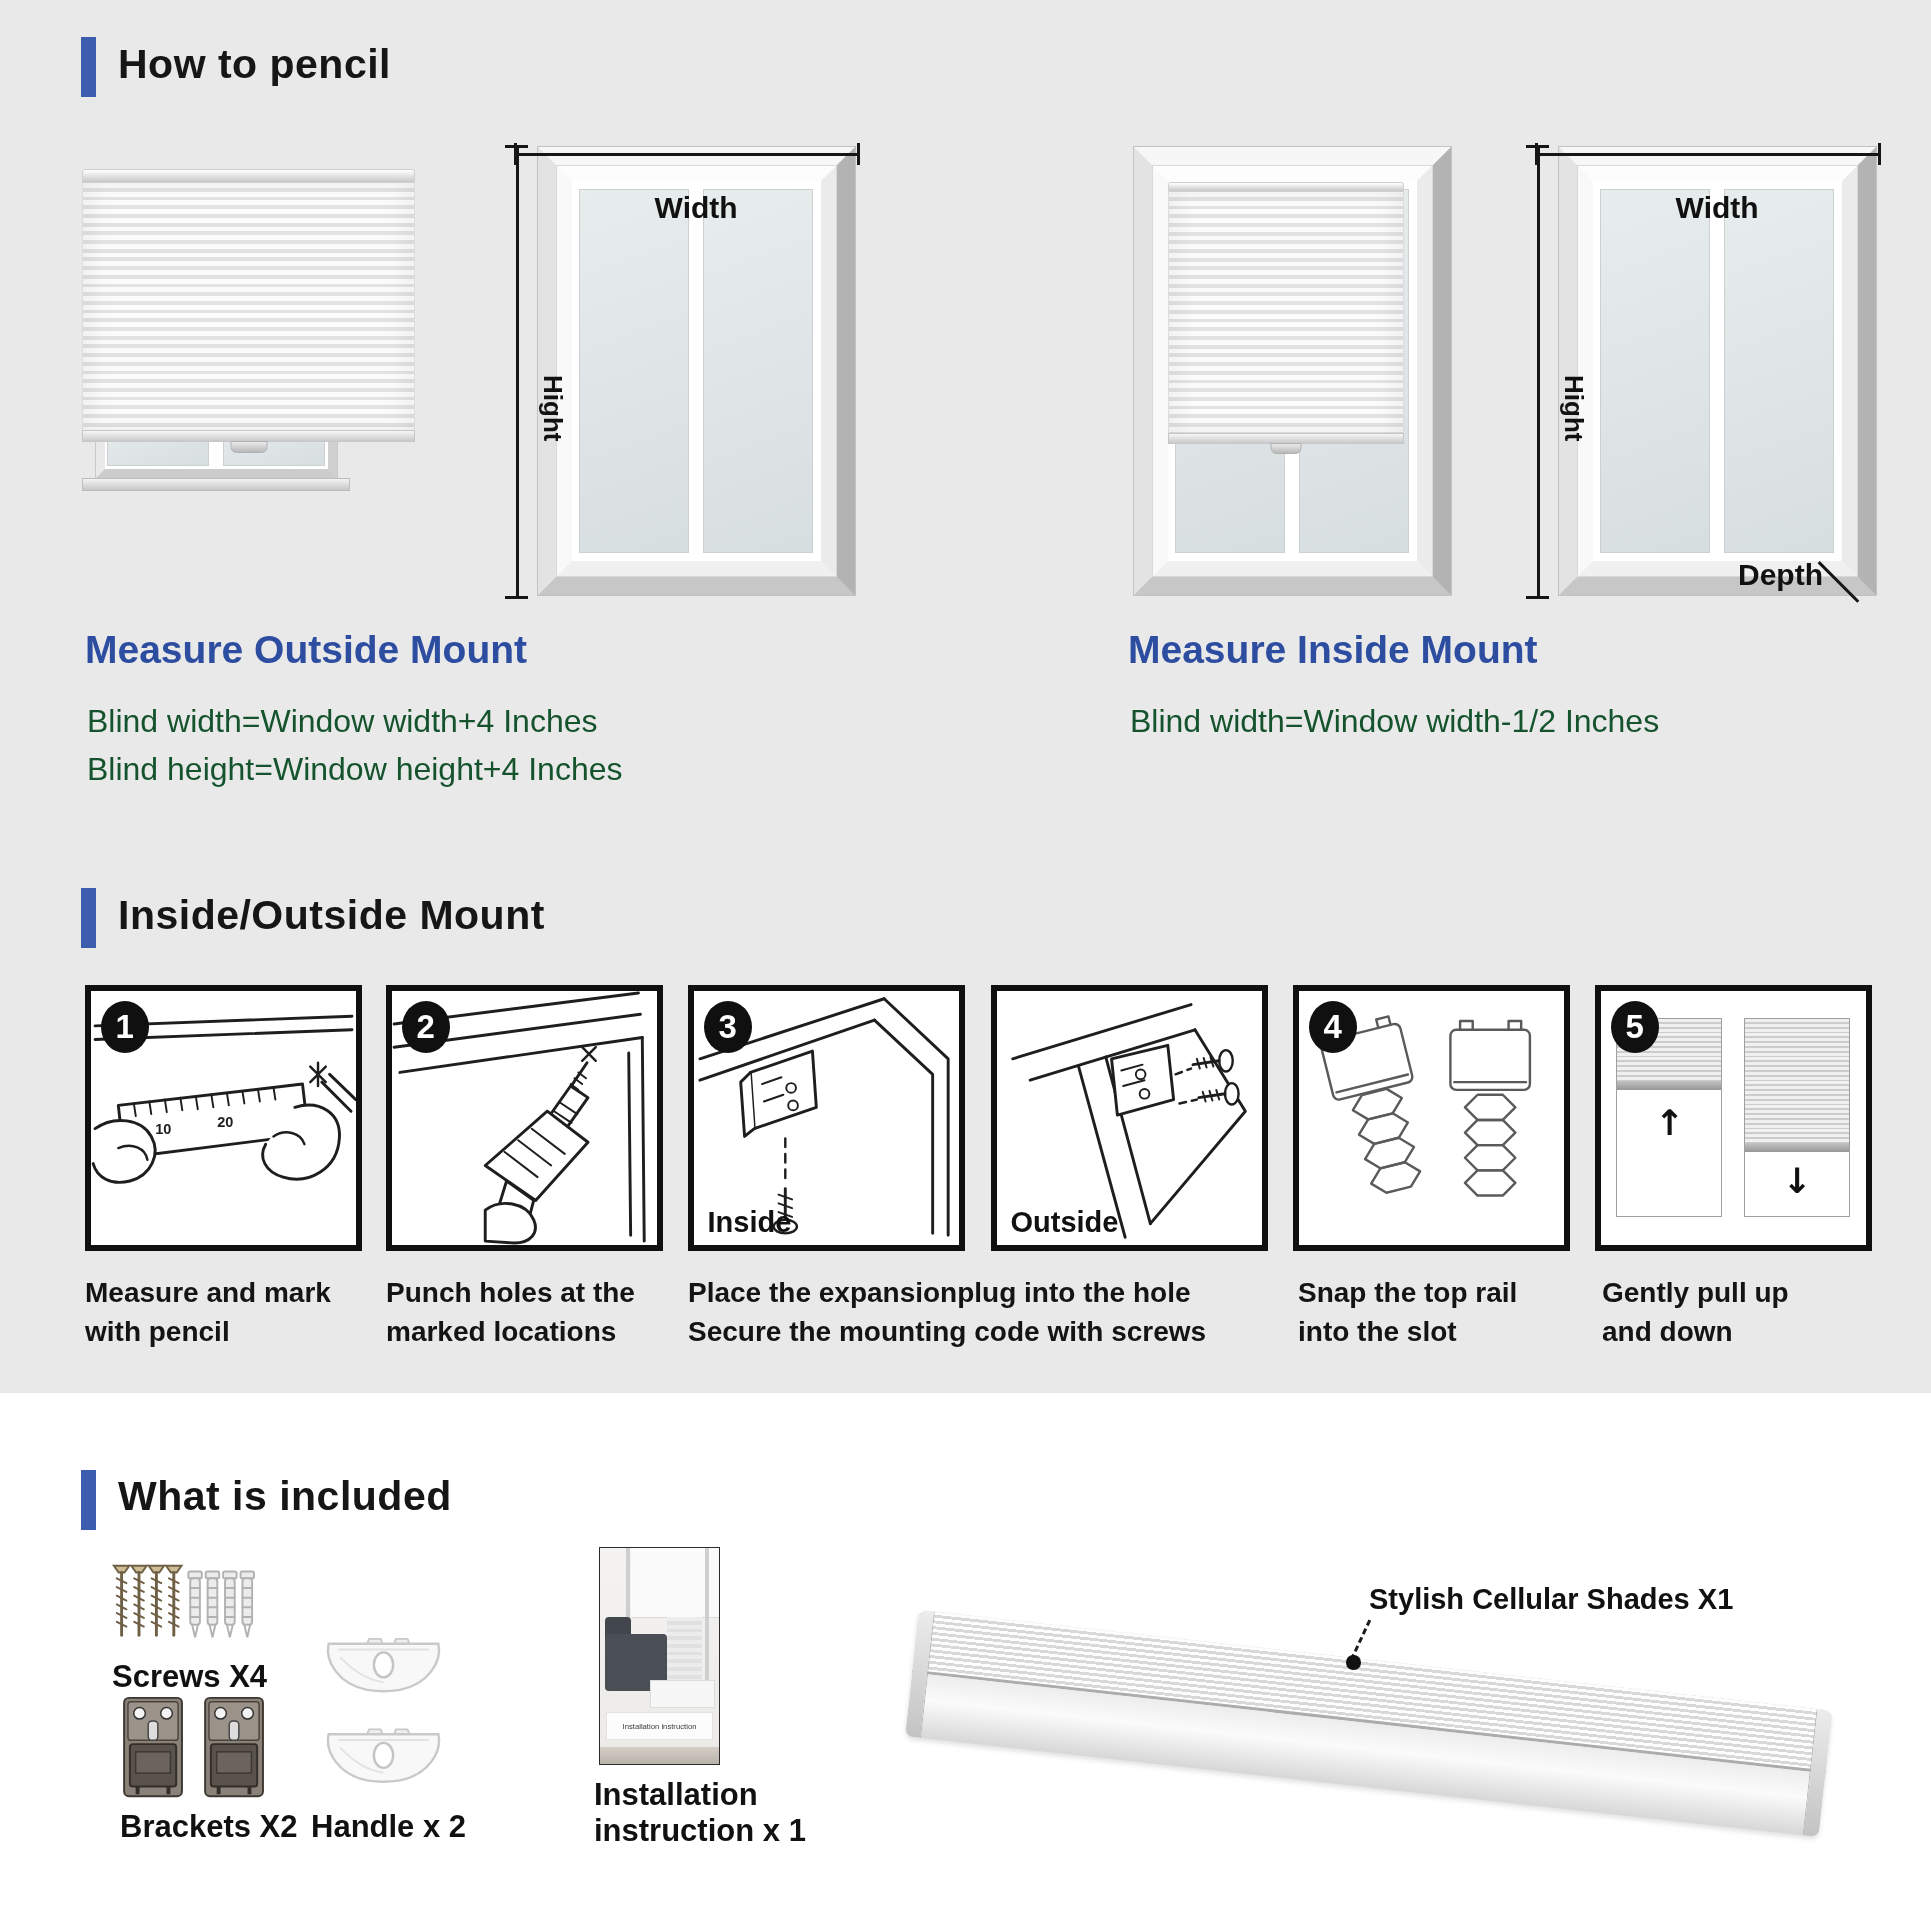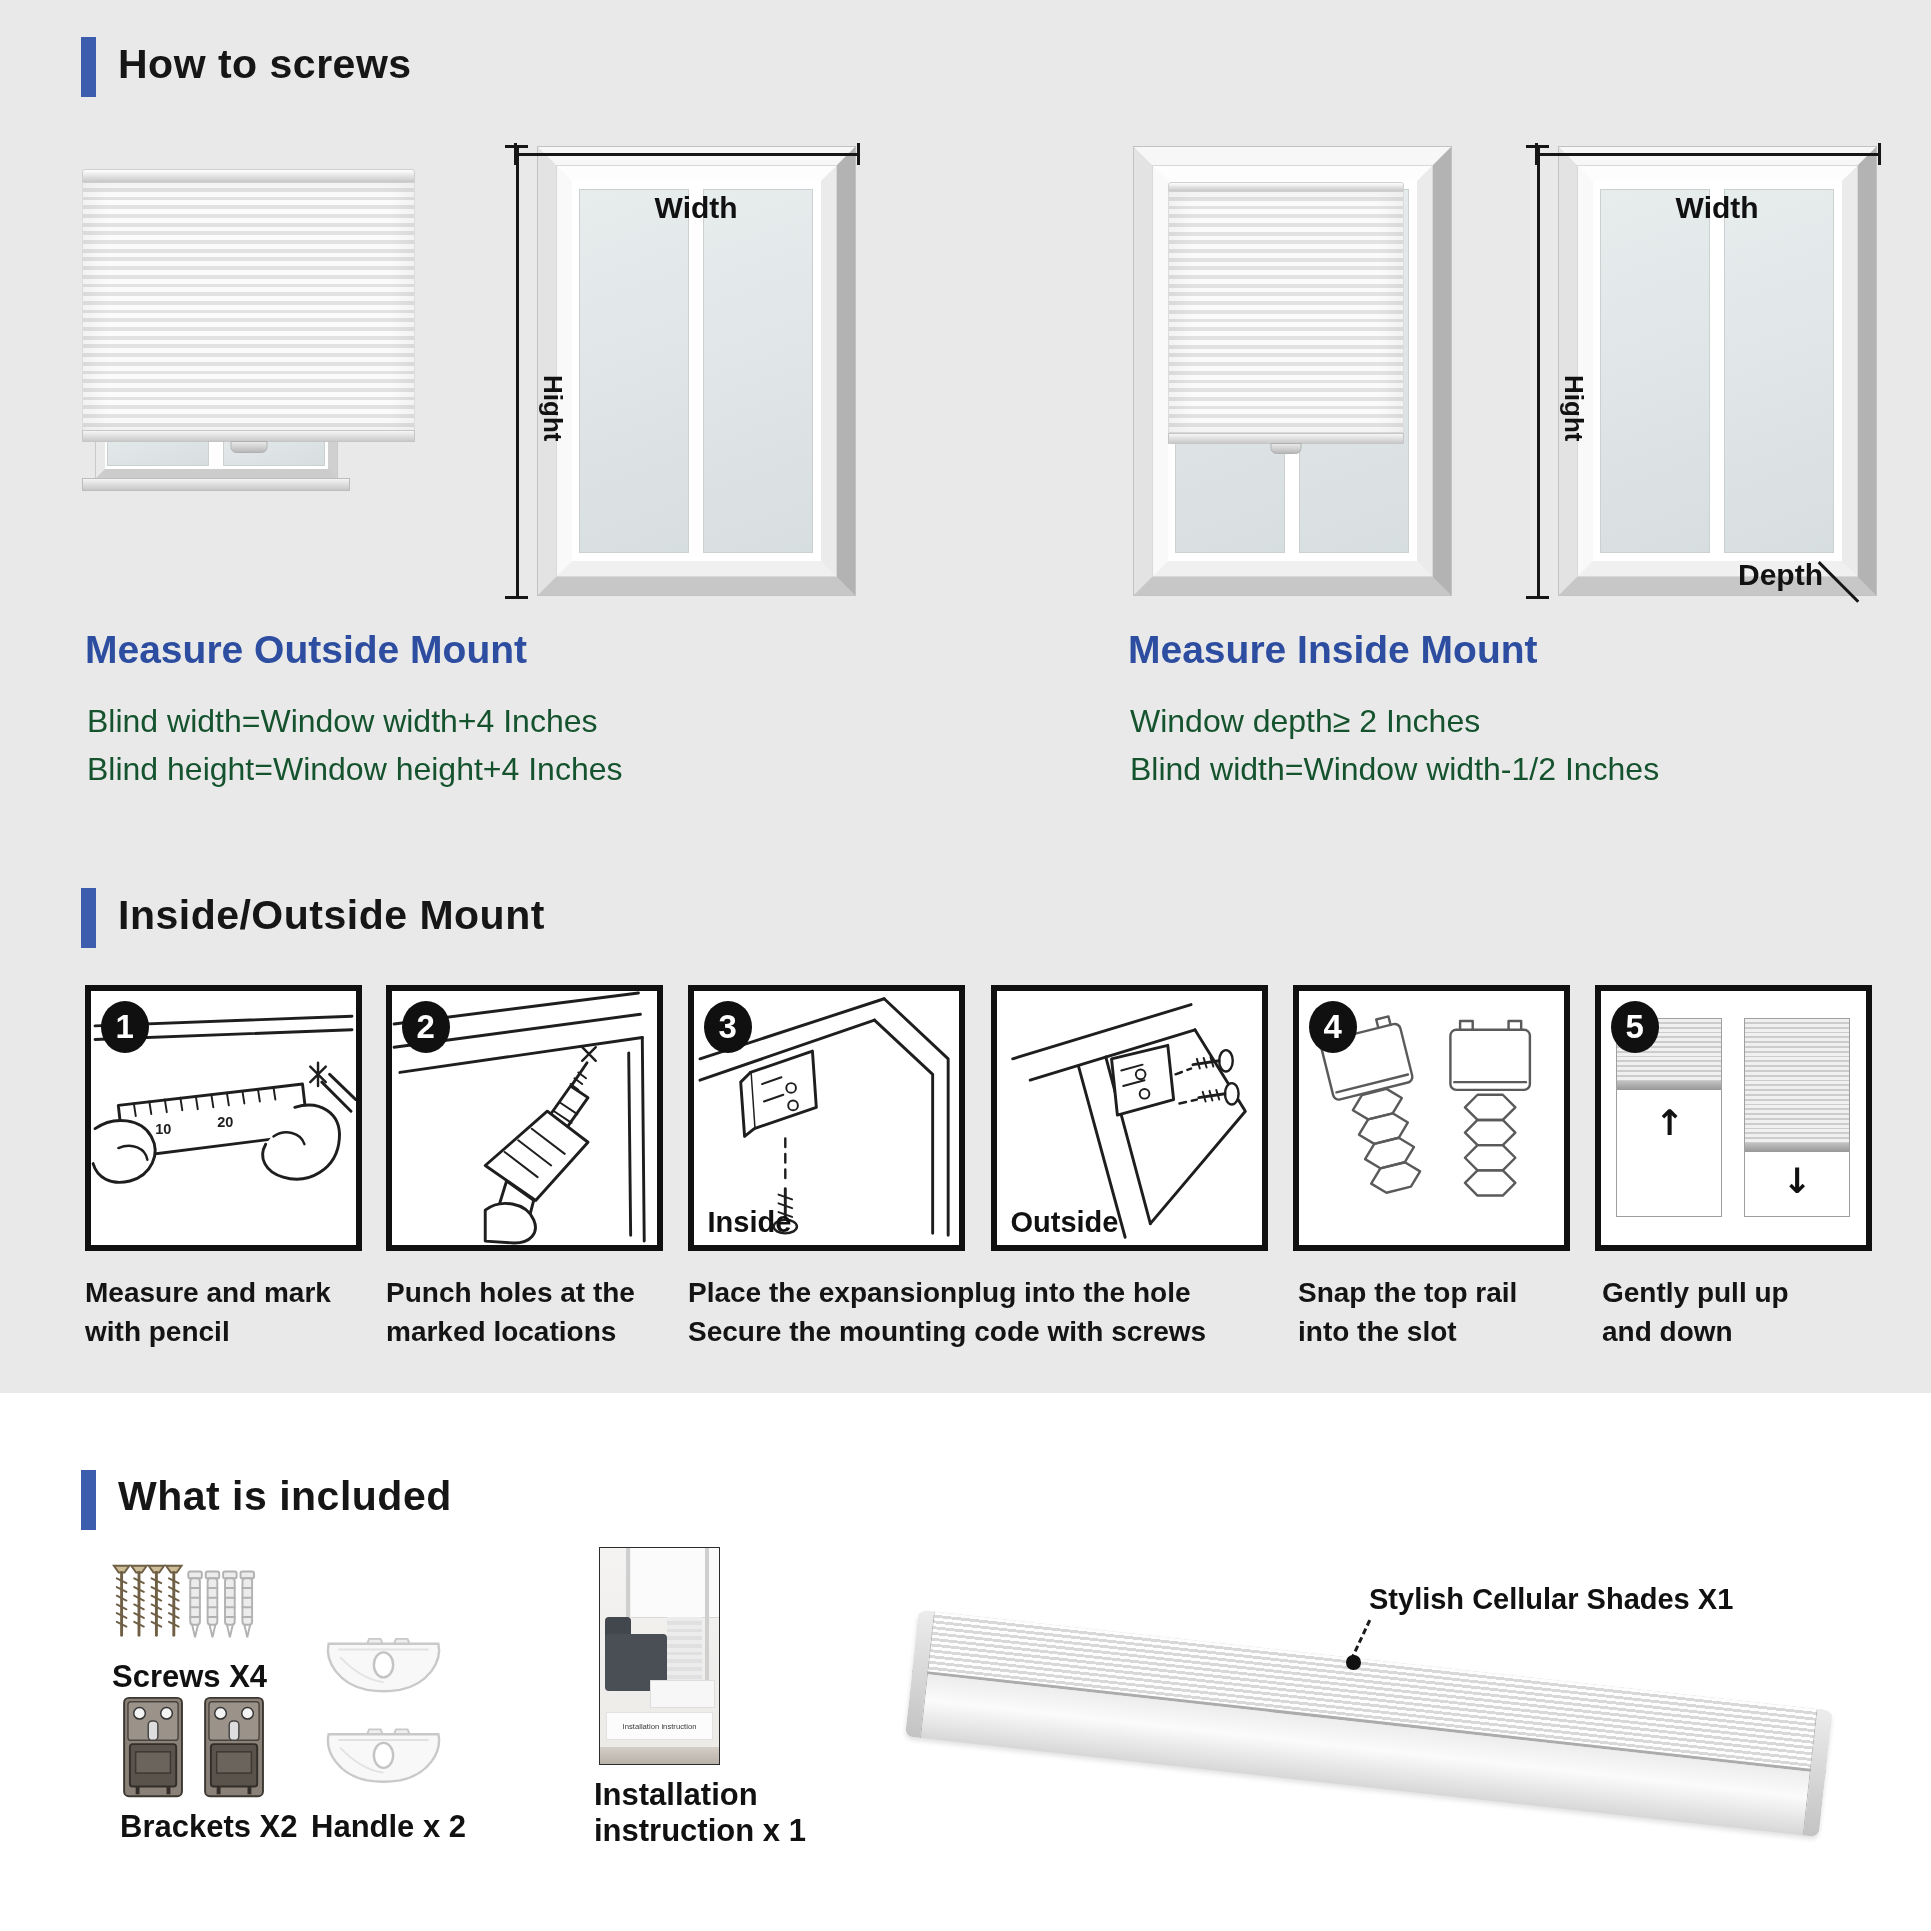--- a/index.html
+++ b/index.html
@@ -114,21 +114,21 @@
                  border-left:3.9px dashed #1c1c1c; transform:rotate(25deg); }
   .leader-dot  { position:absolute; left:1346px; top:1655px; width:14.5px; height:14.5px; background:#111; border-radius:50%; }
   .shade-callout { position:absolute; left:1369px; top:1583px; font-size:29px; font-weight:bold; color:#111; }
 </style>
 </head>
 <body>
 
 <div class="abs" style="left:0;top:0;width:1931px;height:1393px;background:#e9e9e9;"></div>
 
 <div class="sec-bar" style="left:81px;top:37px;"></div>
-<div class="sec-title" style="left:118px;top:41px;">How to screws</div>
+<div class="sec-title" style="left:118px;top:41px;">How to pencil</div>
 
 <div class="abs" style="left:82px;top:169px;width:333px;height:323px;">
   <div class="winA">
     <div class="pane left"></div>
     <div class="pane right"></div>
   </div>
   <div class="sillA"></div>
   <div class="abs" style="left:0;top:0;width:333px;">
     <div class="rail-top"></div>
     <div class="pleats" style="height:247px;"></div>
@@ -191,21 +191,20 @@
 </div>
 
 <div class="blue-h" style="left:85px;top:628px;">Measure Outside Mount</div>
 <div class="rules" style="left:87px;top:697px;">
   <div>Blind width=Window width+4 Inches</div>
   <div>Blind height=Window height+4 Inches</div>
 </div>
 
 <div class="blue-h" style="left:1128px;top:628px;">Measure Inside Mount</div>
 <div class="rules" style="left:1130px;top:697px;">
-  <div>Window depth≥ 2 Inches</div>
   <div>Blind width=Window width-1/2 Inches</div>
 </div>
 
 <div class="sec-bar" style="left:81px;top:888px;"></div>
 <div class="sec-title" style="left:118px;top:892px;">Inside/Outside Mount</div>
 
 <div class="stepbox" style="left:85px;">
   <svg class="step-svg" viewBox="0 0 273 262">
     <g stroke="#1e1e1e" stroke-width="3" fill="none" stroke-linecap="round" stroke-linejoin="round">
       <path d="M4 36 L269 26"></path>

